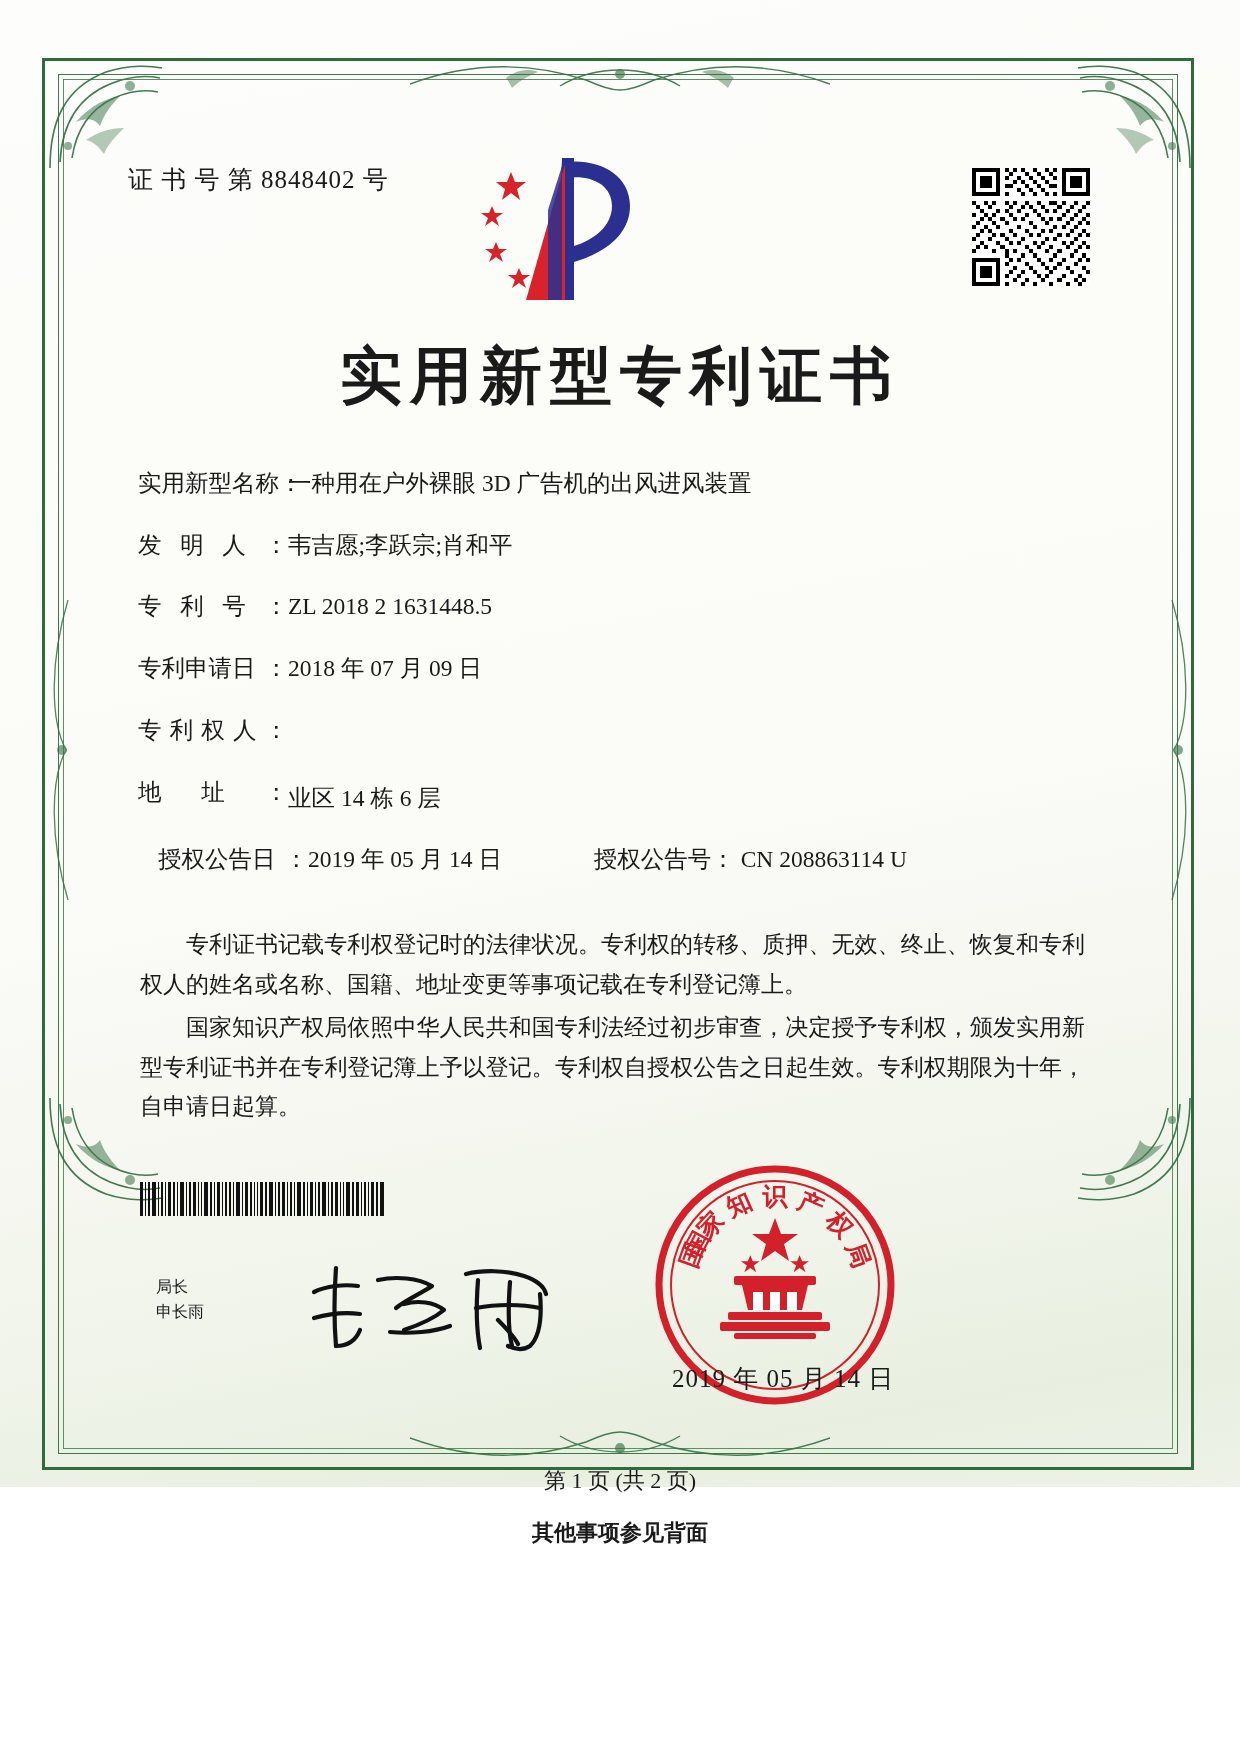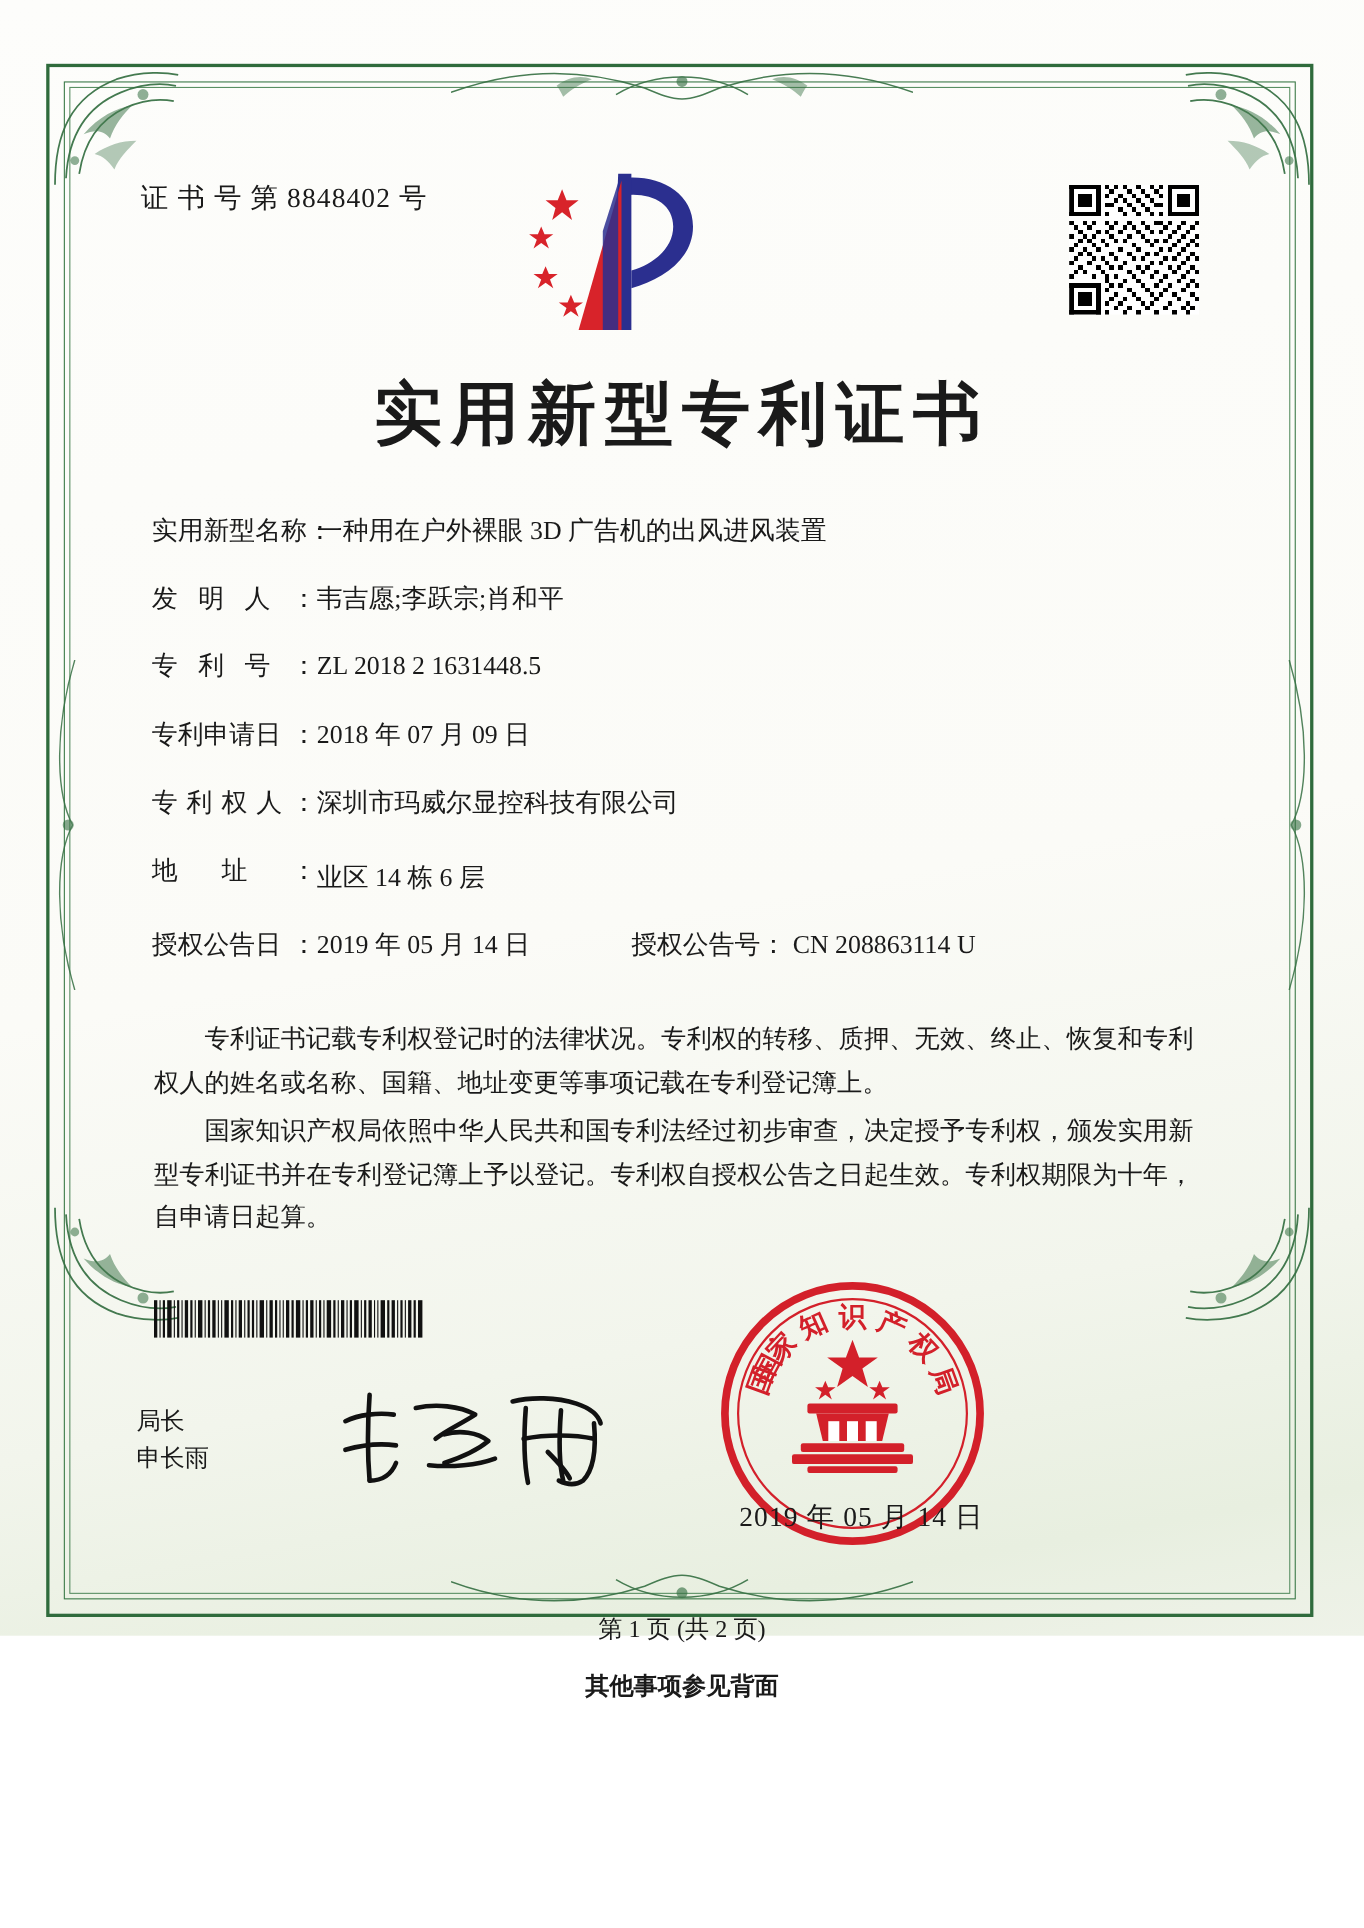--- a/index.html
+++ b/index.html
@@ -129,21 +129,21 @@
     width: 150px;
     flex: 0 0 150px;
     display: flex;
     justify-content: space-between;
   }
   .row .val {
     flex: 1 1 auto;
     white-space: normal;
   }
   .row .val .l2 { display:block; margin-top: 6px; }
-  .row.pair { margin-bottom: 30px; }
+  .row.pair { margin-bottom: 30px; margin-left: 20px; }
   .row .pub-no-lbl { margin-left: 86px; }
 
   
   .body-text {
     position: absolute;
     left: 140px; top: 925px;
     width: 945px;
     font-size: 23px;
     line-height: 1.72;
     text-align: justify;
@@ -156,22 +156,22 @@
     left: 140px; top: 1182px;
     width: 278px; height: 34px;
     display: flex;
     align-items: stretch;
   }
   .barcode i { display:block; height: 100%; background:#111; margin-right:2px; }
 
   
   .sig-labels {
     position: absolute;
-    left: 124px; top: 1275px;
-    font-size: 22px;
+    left: 156px; top: 1275px;
+    font-size: 16px;
     line-height: 1.55;
   }
   .signature {
     position: absolute;
     left: 300px; top: 1250px;
     width: 270px; height: 110px;
     color: #111;
   }
   .signature svg { width:100%; height:100%; display:block; }
 
@@ -565,21 +565,20 @@
     </div>
 
     <div class="row">
       <span class="lbl">
         <span>专</span>
         <span>利</span>
         <span>权</span>
         <span>人</span>
           <span>：</span>
       </span>
-      <span class="val">深圳市玛威尔显控科技有限公司</span>
     </div>
 
     <div class="row">
       <span class="lbl">
         <span>地</span>
         <span>址</span>
           <span>：</span>
       </span>
       <span class="val">
         <span class="l2">业区 14 栋 6 层</span>

